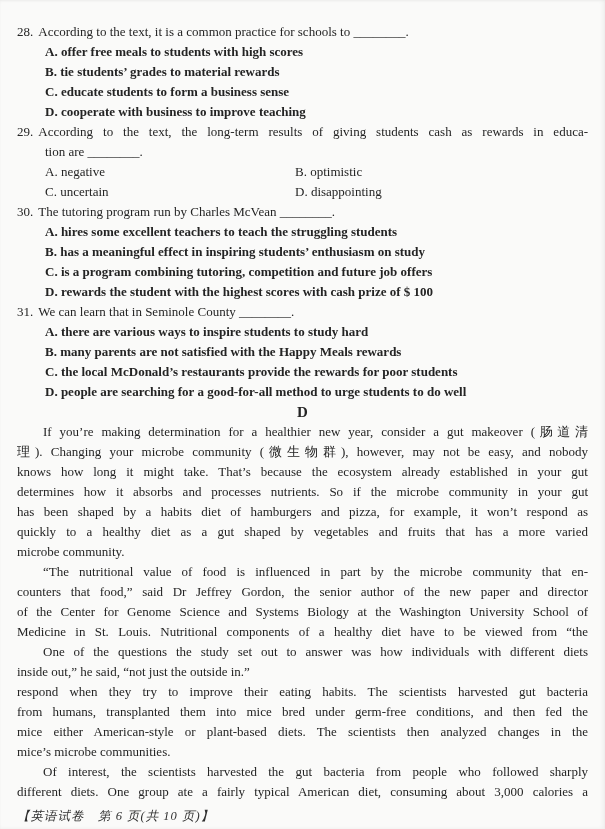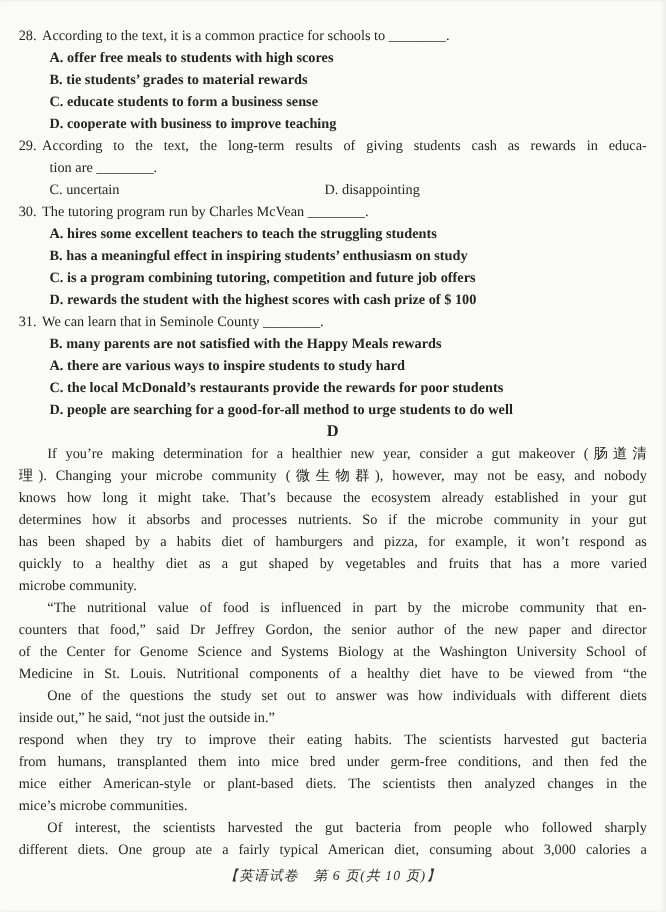--- a/index.html
+++ b/index.html
@@ -15,46 +15,50 @@
   .line{height:20px;overflow:hidden;white-space:nowrap;}
   .jl{white-space:normal;text-align:justify;text-align-last:justify;}
   .cont{padding-left:28px;}
   .opt{padding-left:28px;font-weight:bold;}
   .optgrid{padding-left:28px;display:flex;}
   .optgrid .c1{width:250px;flex:none;}
   .optgrid .c2{flex:1;}
   .qnum{padding-right:5px;}
   .findent{text-indent:26px;}
   .sechead{height:20px;text-align:center;font-weight:bold;font-size:15px;}
-  .footer{margin-top:4px;height:20px;text-align:center;font-style:italic;font-size:12.5px;color:#303030;letter-spacing:1px;}
+  .footer{margin-top:4px;height:20px;text-align:left;font-style:italic;font-size:12.5px;color:#303030;letter-spacing:1px;}
 </style>
 </head>
 <body>
 
 <div class="page">
   <div id="questions">
       <div class="line stem"><span class="qnum">28.</span>According to the text, it is a common practice for schools to ________.</div>
       <div class="line opt">A. offer free meals to students with high scores</div>
       <div class="line opt">B. tie students’ grades to material rewards</div>
       <div class="line opt">C. educate students to form a business sense</div>
       <div class="line opt">D. cooperate with business to improve teaching</div>
       <div class="line stem jl"><span class="qnum">29.</span>According to the text, the long-term results of giving students cash as rewards in educa-</div>
       <div class="line stem cont">tion are ________.</div>
       <div class="line optgrid">
+        <div class="c1">A. negative</div>
+        <div class="c2">B. optimistic</div>
+      </div>
+      <div class="line optgrid">
         <div class="c1">C. uncertain</div>
         <div class="c2">D. disappointing</div>
       </div>
       <div class="line stem"><span class="qnum">30.</span>The tutoring program run by Charles McVean ________.</div>
       <div class="line opt">A. hires some excellent teachers to teach the struggling students</div>
       <div class="line opt">B. has a meaningful effect in inspiring students’ enthusiasm on study</div>
       <div class="line opt">C. is a program combining tutoring, competition and future job offers</div>
       <div class="line opt">D. rewards the student with the highest scores with cash prize of $ 100</div>
       <div class="line stem"><span class="qnum">31.</span>We can learn that in Seminole County ________.</div>
+      <div class="line opt">A. there are various ways to inspire students to study hard</div>
       <div class="line opt">B. many parents are not satisfied with the Happy Meals rewards</div>
-      <div class="line opt">A. there are various ways to inspire students to study hard</div>
       <div class="line opt">C. the local McDonald’s restaurants provide the rewards for poor students</div>
       <div class="line opt">D. people are searching for a good-for-all method to urge students to do well</div>
     </div>
   <div class="sechead">D</div>
   <div id="passage">
       <div class="line pline findent jl">If you’re making determination for a healthier new year, consider a gut makeover (肠道清</div>
       <div class="line pline jl">理). Changing your microbe community (微生物群), however, may not be easy, and nobody</div>
       <div class="line pline jl">knows how long it might take. That’s because the ecosystem already established in your gut</div>
       <div class="line pline jl">determines how it absorbs and processes nutrients. So if the microbe community in your gut</div>
       <div class="line pline jl">has been shaped by a habits diet of hamburgers and pizza, for example, it won’t respond as</div>

